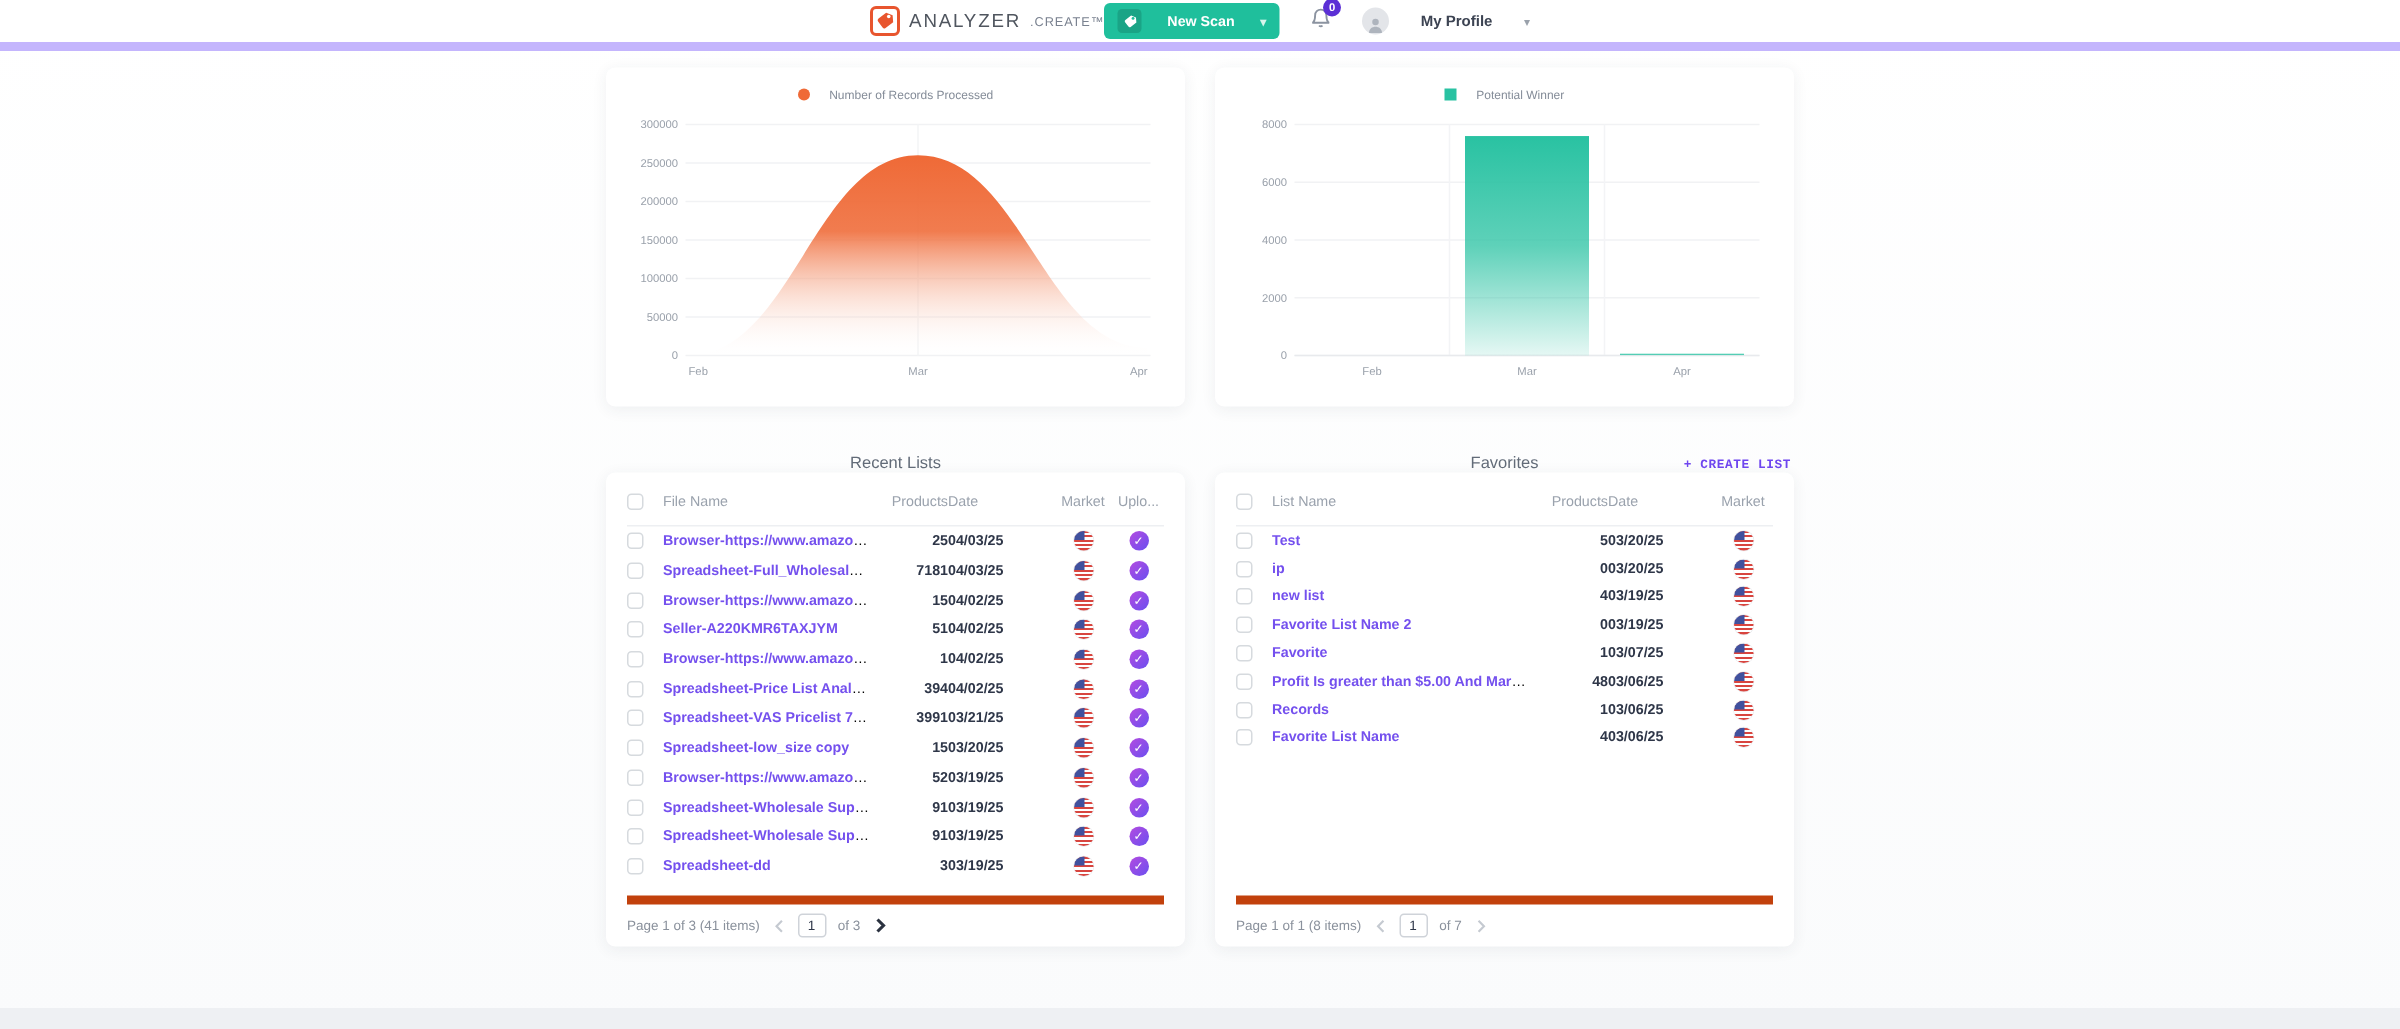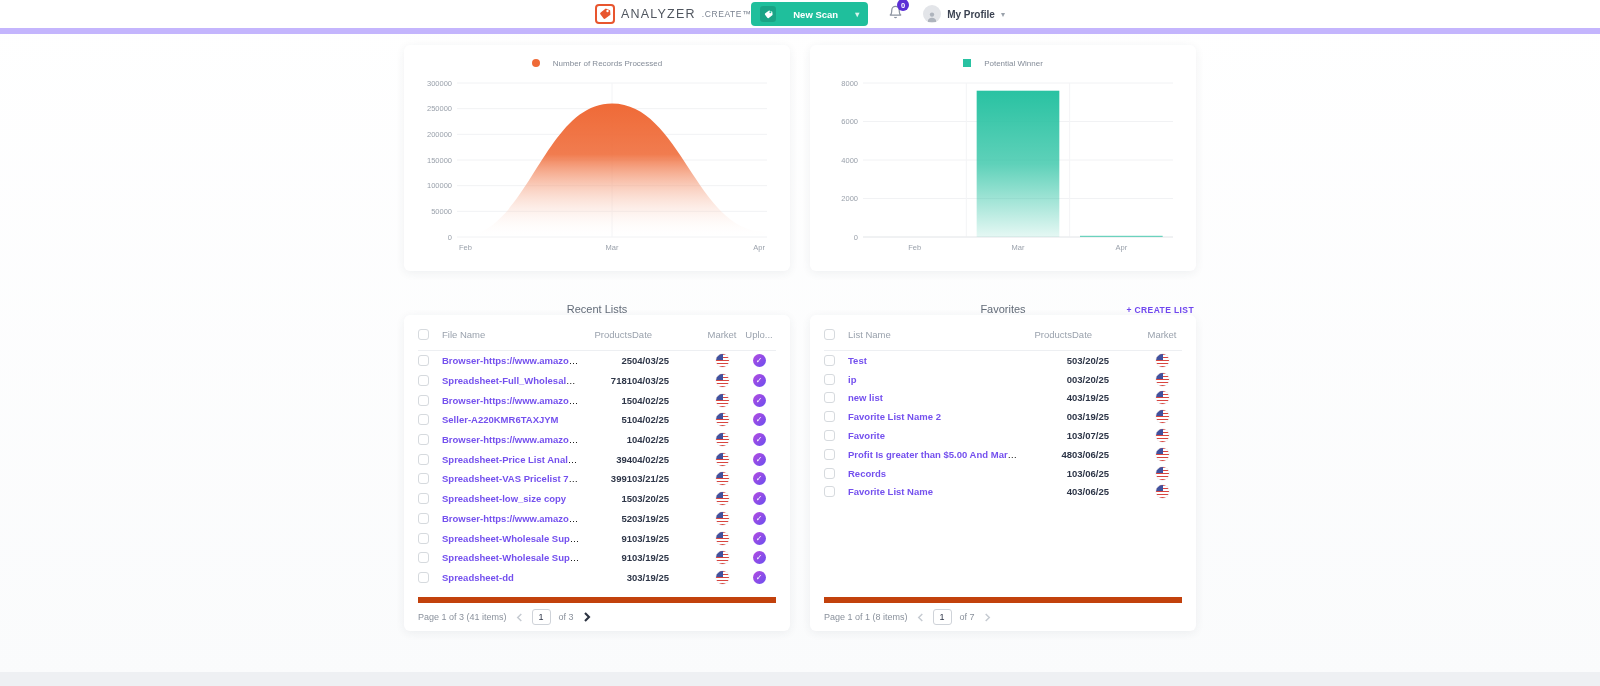--- a/index.html
+++ b/index.html
@@ -10,38 +10,38 @@
   .topbar{height:34px;background:#fff;border-bottom:6px solid #c4b5fd;display:flex;align-items:center;justify-content:center;padding:0 16px}
   .logo{display:flex;align-items:center;gap:6px;cursor:pointer}
   .logo-badge{width:20px;height:20px;border:2px solid #e8552e;border-radius:4px;display:flex;align-items:center;justify-content:center;background:#fff}
   .brand{font-size:12.5px;letter-spacing:1.2px;color:#50565f}
   .brand-suffix{font-size:8.5px;color:#7a8290;letter-spacing:.6px}
   .top-right{display:flex;align-items:center;gap:20px}
   .new-scan{display:flex;align-items:center;gap:17px;background:#1fbf9c;border:none;border-radius:4px;height:24px;padding:0 9px;color:#fff;font-size:9.5px;font-weight:bold;font-family:inherit;cursor:pointer}
   .scan-icon-box{width:16px;height:16px;background:rgba(0,0,0,.14);border-radius:3px;display:flex;align-items:center;justify-content:center}
   .bell-wrap{position:relative;cursor:pointer}
   .badge{position:absolute;top:-5px;right:-6px;width:12px;height:12px;border-radius:50%;background:#5b2fd5;color:#fff;font-size:7.5px;font-weight:bold;display:flex;align-items:center;justify-content:center}
-  .profile{display:flex;align-items:center;gap:6px;cursor:pointer}
+  .profile{display:flex;align-items:center;gap:21px;cursor:pointer}
   .avatar{width:18px;height:18px;border-radius:50%;background:#e3e5e9;display:flex;align-items:flex-end;justify-content:center;overflow:hidden}
   .profile-label{font-size:10px;color:#3c4352;font-weight:bold}
   .caret{font-size:8px;color:#9aa1ab}
   .new-scan .caret{color:#d8f5ec}
 
   
   .content{width:792px;margin:11px auto 0}
   .grid{display:grid;grid-template-columns:386px 386px;gap:20px}
   .card{background:#fff;border-radius:6px;box-shadow:0 2px 10px rgba(40,50,70,.07)}
   .chart-card{height:226px;padding:8px 13px 4px}
   .legend{display:flex;justify-content:center;align-items:center;gap:13px;height:20px;font-size:8px;color:#848c98}
   .legend .dot{width:8px;height:8px;border-radius:50%}
   .legend .sq{width:8px;height:8px}
 
   .section-row{position:relative;height:44px;display:flex;align-items:flex-end;justify-content:center}
   .section-title{font-size:11px;color:#626b78}
-  .create-list{position:absolute;right:2px;font-size:8.5px;font-weight:bold;letter-spacing:.4px;color:#6f46ef;cursor:pointer;background:none;border:none;font-family:Liberation Sans, sans-serif}
+  .create-list{position:absolute;right:2px;font-size:8.5px;font-weight:bold;letter-spacing:.4px;color:#6f46ef;cursor:pointer;background:none;border:none;font-family:Liberation Mono, monospace}
 
   
   .table-card{height:316px;padding:4px 14px 0;display:flex;flex-direction:column}
   .thead{display:flex;align-items:center;height:32px;border-bottom:1px solid #edeff2;color:#9aa2ad;font-size:9.5px}
   .trow{display:flex;align-items:center;font-size:9.5px}
   .recent .trow{height:19.7px}
   .fav .trow{height:18.8px}
   .c-cb{width:24px;display:flex;align-items:center}
   .cb{width:11px;height:11px;border:1px solid #d6dade;border-radius:3px;background:#fff;cursor:pointer}
   .c-name{flex:1;min-width:0;padding-right:8px;white-space:nowrap;overflow:hidden;text-overflow:ellipsis}

